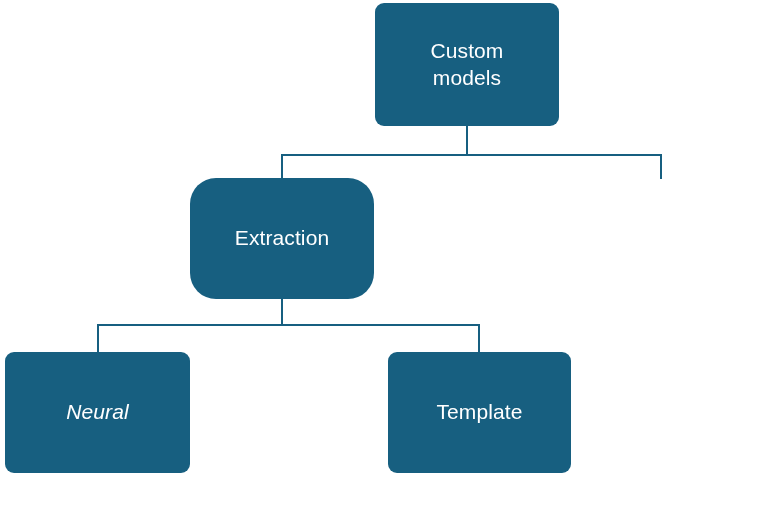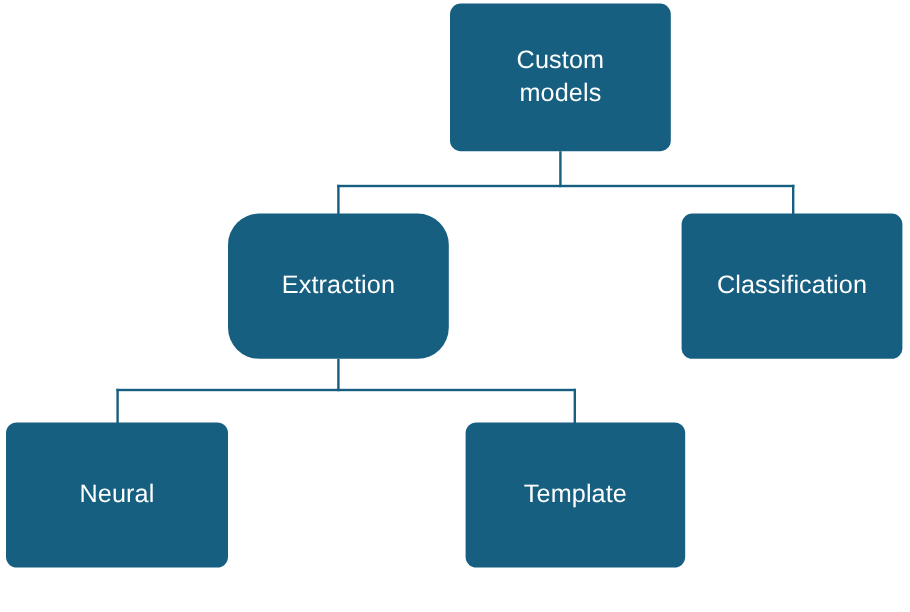--- a/index.html
+++ b/index.html
@@ -39,21 +39,21 @@
   }
   .node-label {
     display: block;
     white-space: pre-line;
   }
 
   
   .node-root        { left: 375px; top: 3px;   width: 184px; height: 123px; }
   .node-extraction  { left: 190px; top: 178px; width: 184px; height: 121px; border-radius: 26px; }
   .node-classify    { left: 568px; top: 178px; width: 184px; height: 121px; }
-  .node-neural      { left: 5px;   top: 352px; width: 185px; height: 121px; }
+  .node-neural      { left: 5px;   top: 352px; width: 185px; height: 121px; font-style: italic; }
   .node-template    { left: 388px; top: 352px; width: 183px; height: 121px; }
 
   
   .conn {
     position: absolute;
     background: #175f80;
     z-index: 1;
   }
   .conn-v { width: 2px; }
   .conn-h { height: 2px; }
@@ -85,23 +85,20 @@
 
   <div class="node node-root">
     <span class="node-label">Custom
 models</span>
   </div>
 
   <div class="node node-extraction">
     <span class="node-label">Extraction</span>
   </div>
 
-  <div class="node node-classify">
-    <span class="node-label">Classification</span>
-  </div>
 
   <div class="node node-neural">
     <span class="node-label">Neural</span>
   </div>
 
   <div class="node node-template">
     <span class="node-label">Template</span>
   </div>
 
 </div>

